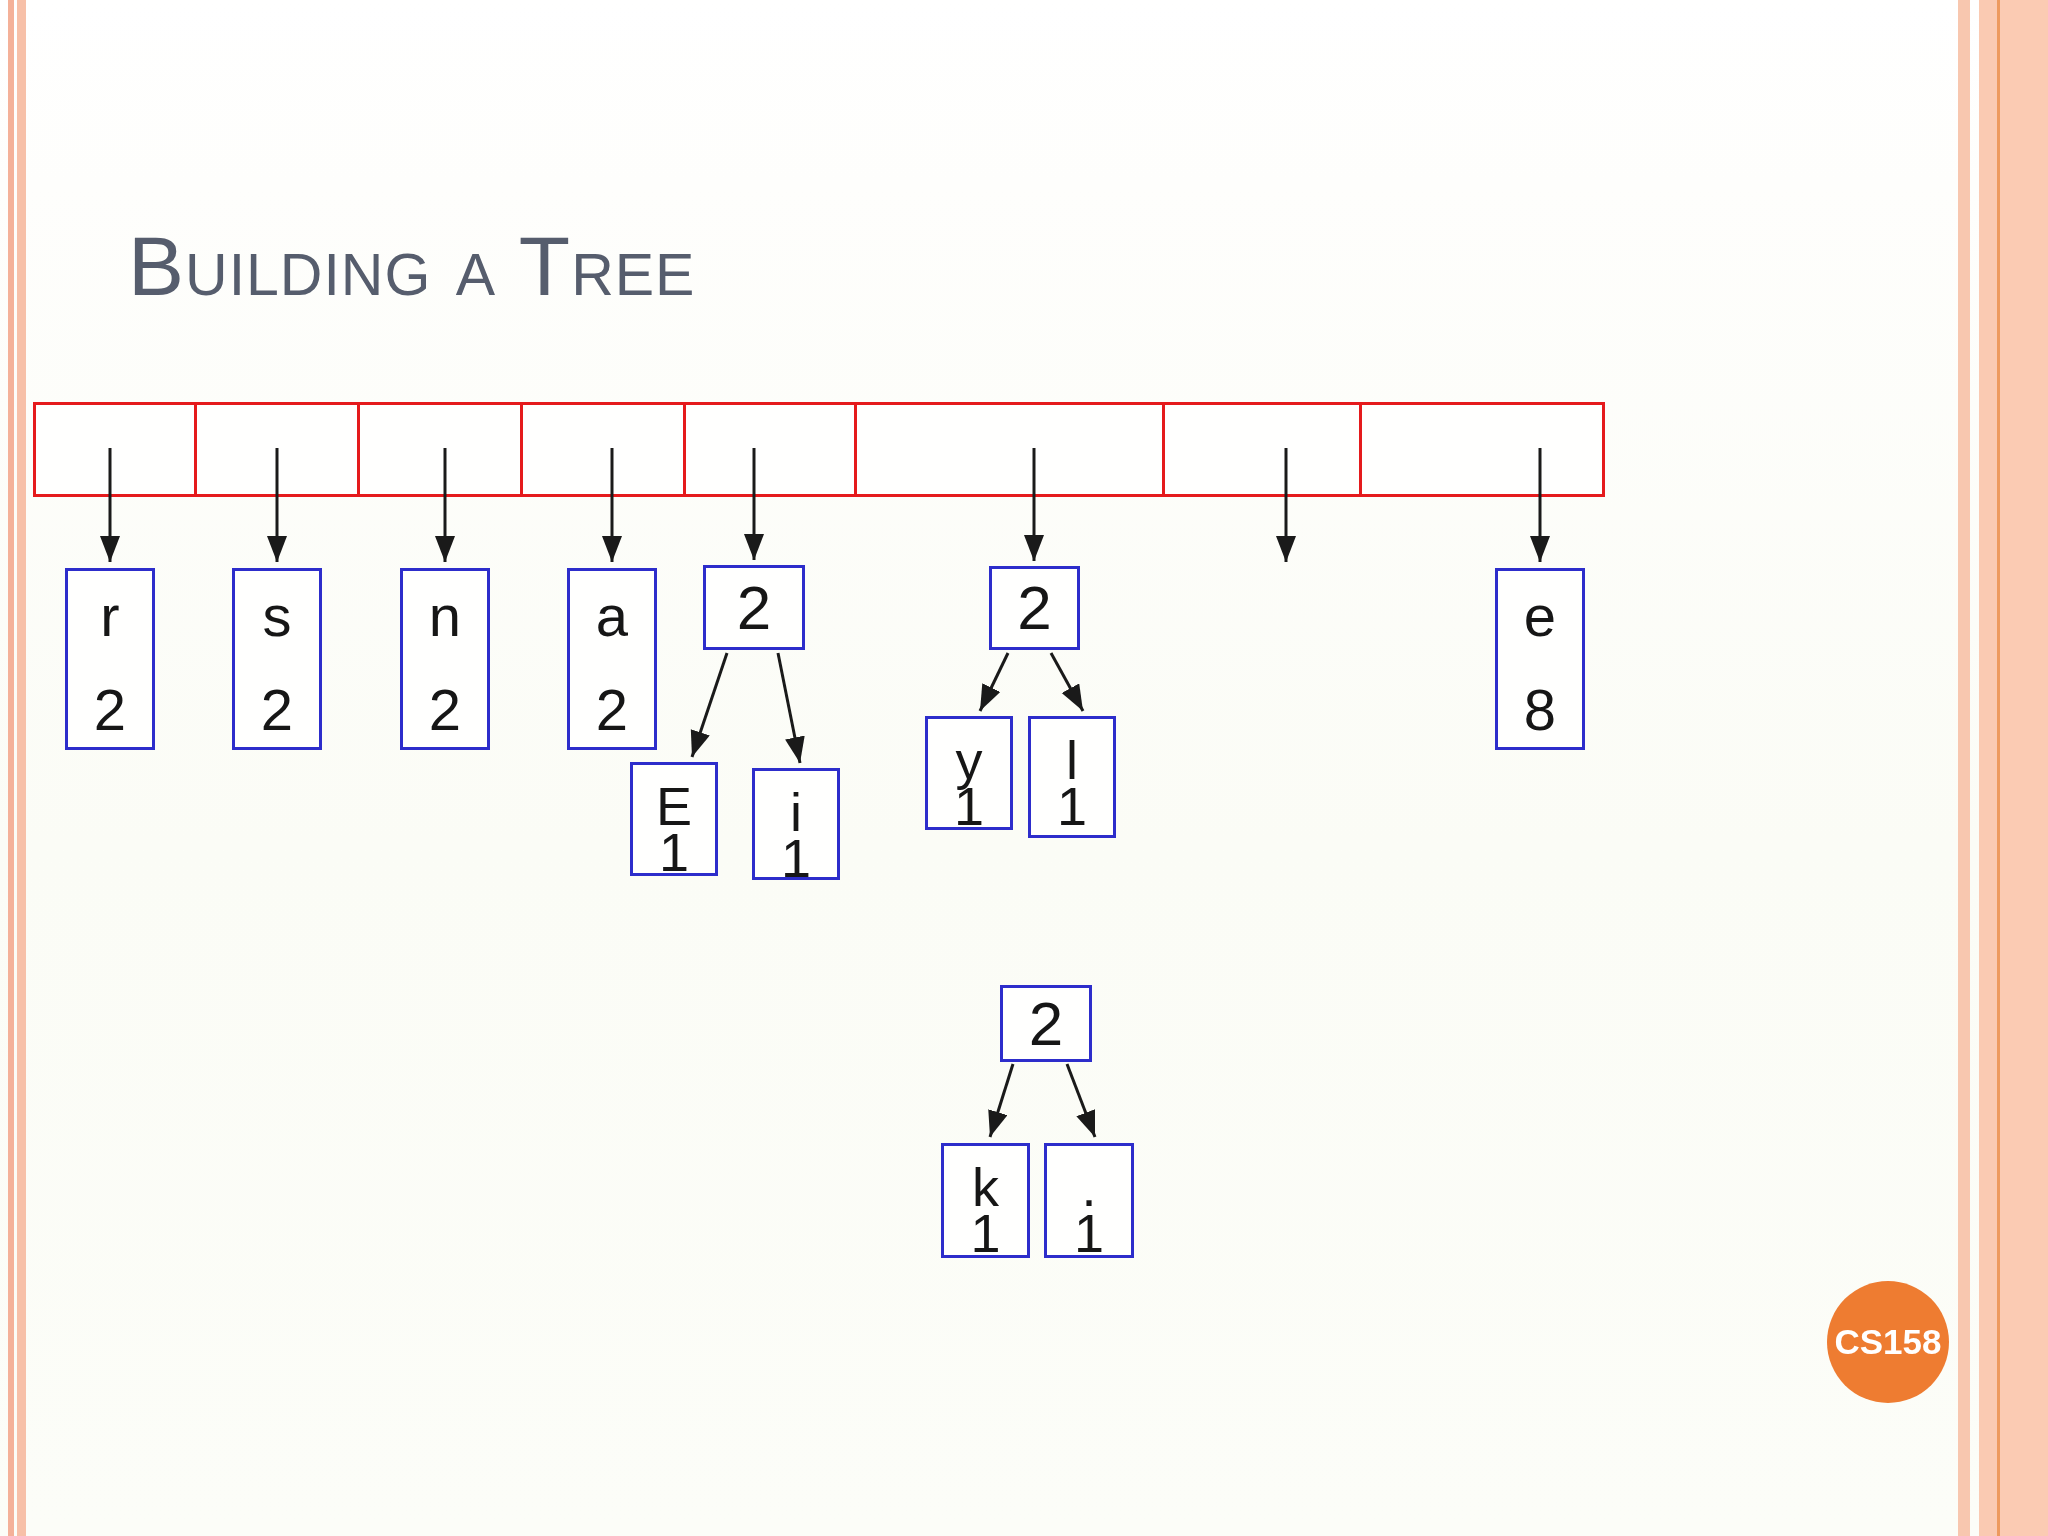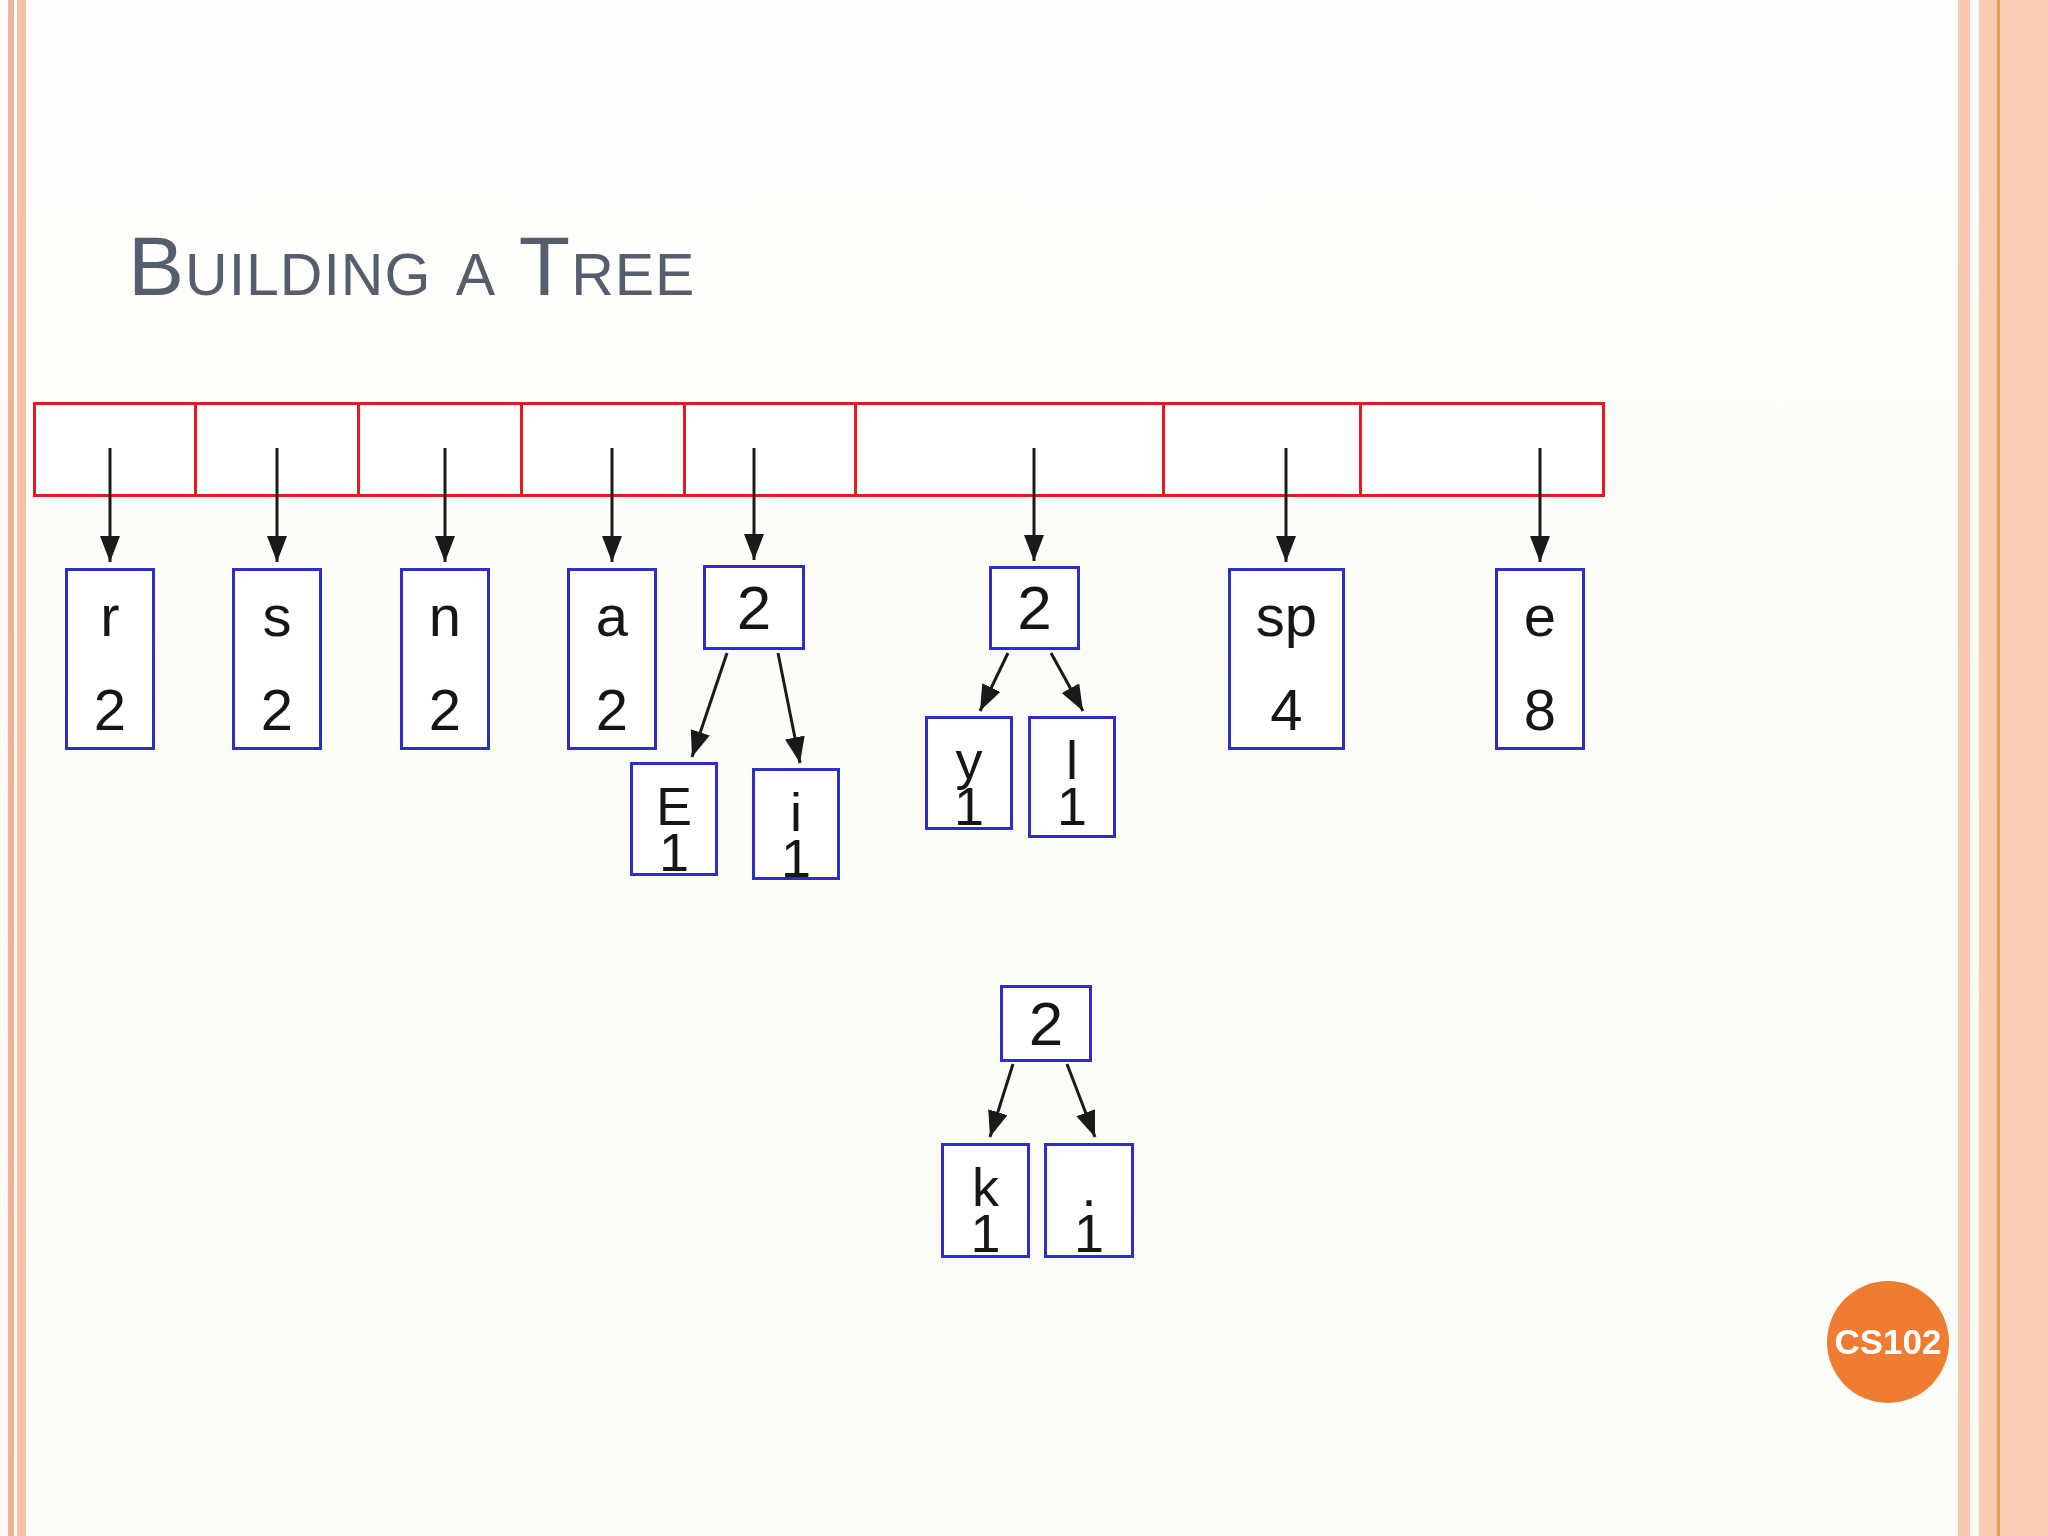--- a/index.html
+++ b/index.html
@@ -138,39 +138,35 @@
   </div>
   <div class="node small" style="left:925px;top:716px;width:88px;height:114px">
     <span class="letter">y</span>
     <span class="count">1</span>
   </div>
   <div class="node small" style="left:1028px;top:716px;width:88px;height:122px">
     <span class="letter">l</span>
     <span class="count">1</span>
   </div>
 
-  <div class="node tall" style="left:1228px;top:568px;width:117px;height:182px">
-    <span class="letter">sp</span>
-    <span class="count">4</span>
-  </div>
   <div class="node tall" style="left:1495px;top:568px;width:90px;height:182px">
     <span class="letter">e</span>
     <span class="count">8</span>
   </div>
 
   <div class="node single" style="left:1000px;top:985px;width:92px;height:77px">
     <span class="value">2</span>
   </div>
   <div class="node small" style="left:941px;top:1143px;width:89px;height:115px">
     <span class="letter">k</span>
     <span class="count">1</span>
   </div>
   <div class="node small" style="left:1044px;top:1143px;width:90px;height:115px">
     <span class="letter">.</span>
     <span class="count">1</span>
   </div>
 
   <div class="badge">
     <div>CS</div>
-    <div>102</div>
+    <div>158</div>
   </div>
 
 </div>
 
 </body></html>

